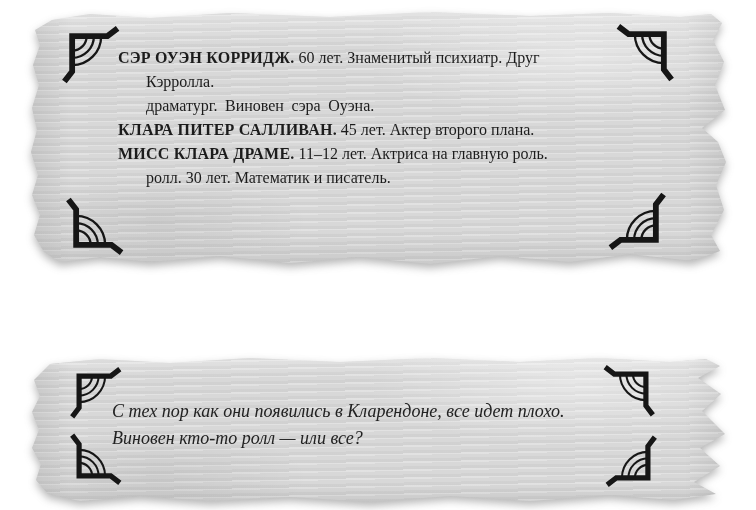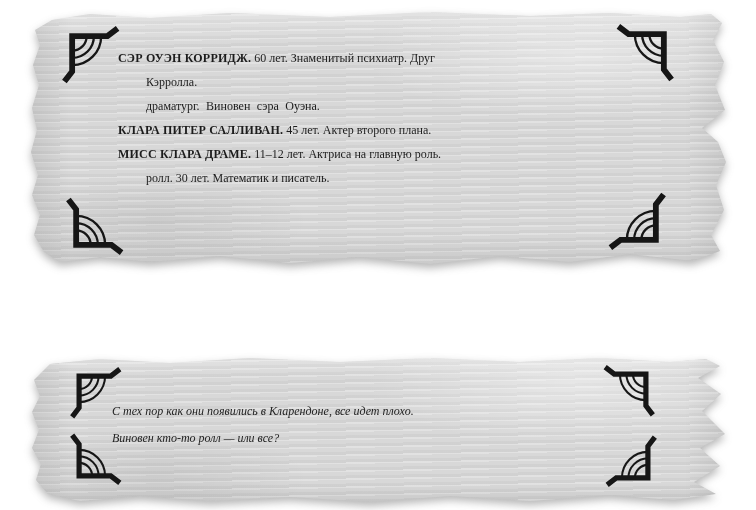--- a/index.html
+++ b/index.html
@@ -66,34 +66,34 @@
   
   #paper2 .orn { width: 52px; height: 52px; }
   .p2-tl { left: 40px;  top: 11px; }
   .p2-tr { left: 573px; top: 9px;  }
   .p2-bl { left: 40px;  top: 77px; }
   .p2-br { left: 575px; top: 79px; }
 
   .cast {
     position: absolute;
     left: 88px; top: 36px; width: 545px;
-    font-size: 12px; line-height: 24px;
+    font-size: 16px; line-height: 24px;
     color: #1c1c1c;
     font-variant-numeric: oldstyle-nums;
   }
   .cast .line { white-space: nowrap; }
   .cast .line .name { font-weight: bold; letter-spacing: 0.2px; }
   .cast .line.cont { padding-left: 28px; }
   .cast .line:nth-child(3) { word-spacing: 3.5px; }
 
   .quote {
     position: absolute;
     left: 82px; top: 42px; width: 540px;
     font-style: italic;
-    font-size: 12px; line-height: 27px;
+    font-size: 18px; line-height: 27px;
     color: #222222;
   }
   .quote .qline { white-space: nowrap; }
 </style>
 </head>
 <body>
 
 <svg width="0" height="0" style="position:absolute">
   <defs>
     <g id="corner-orn">

